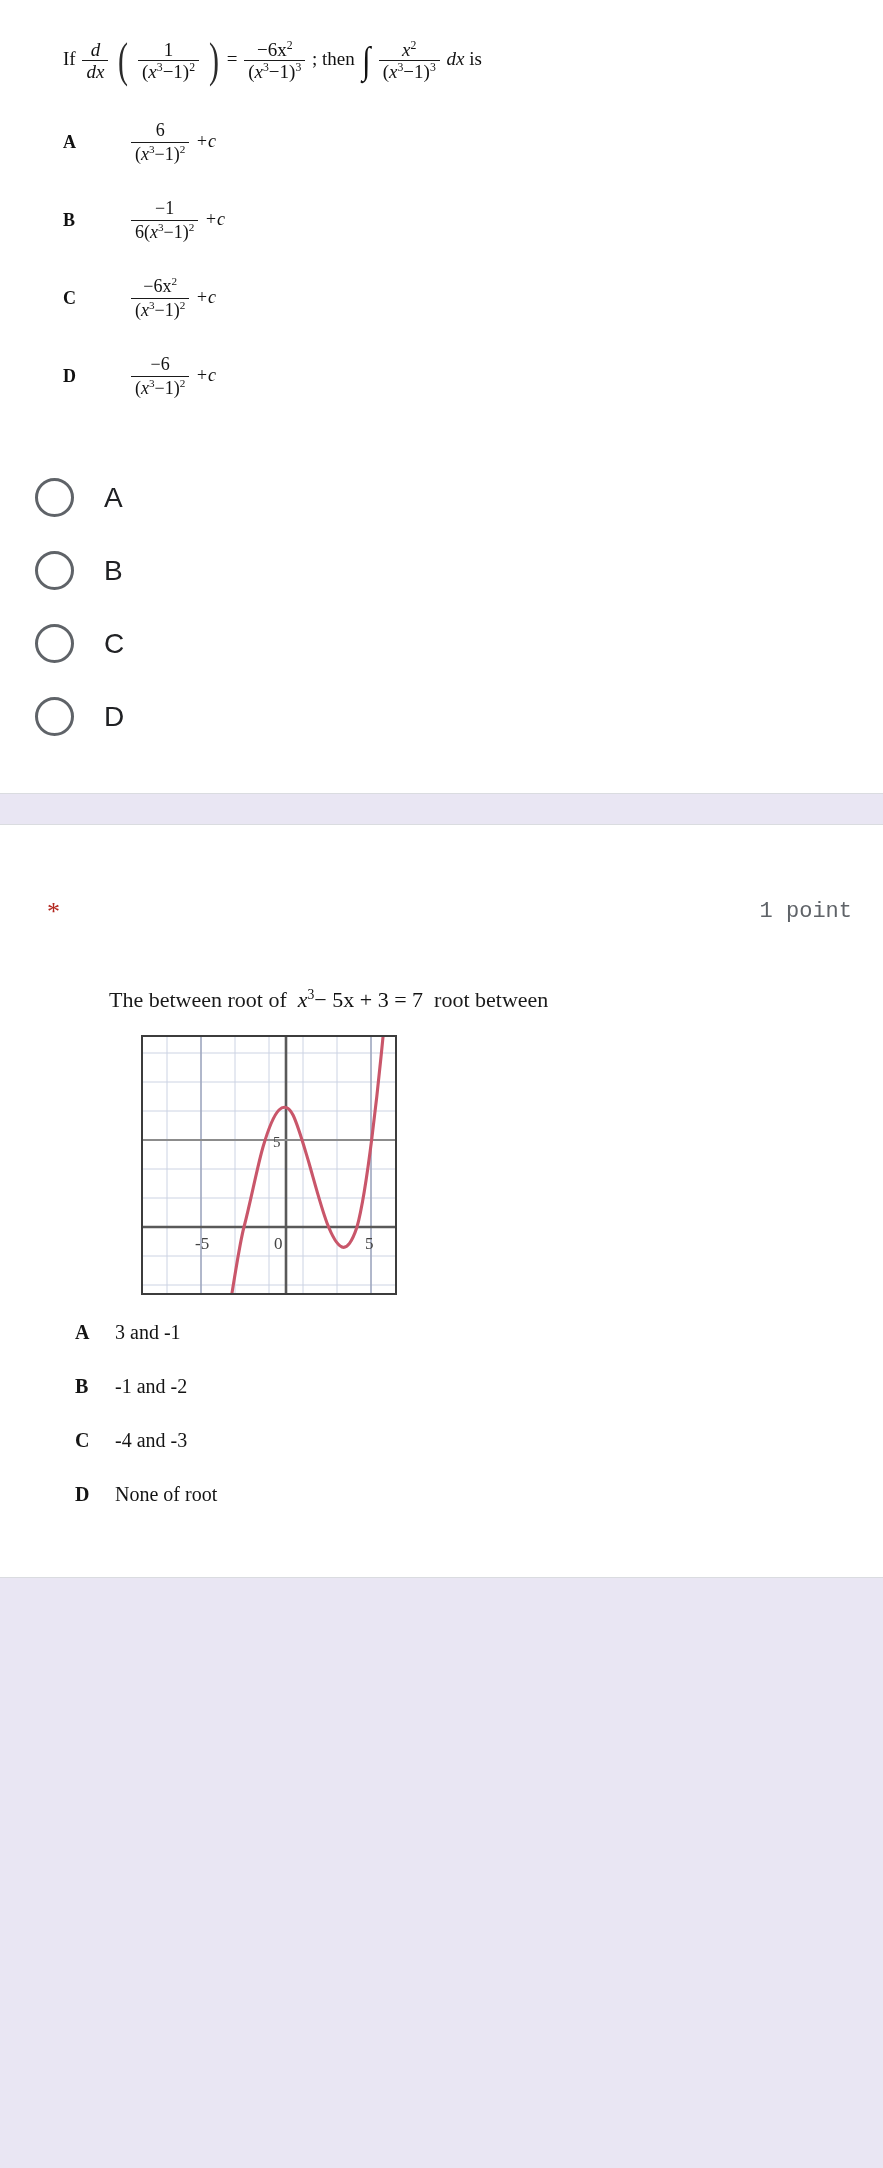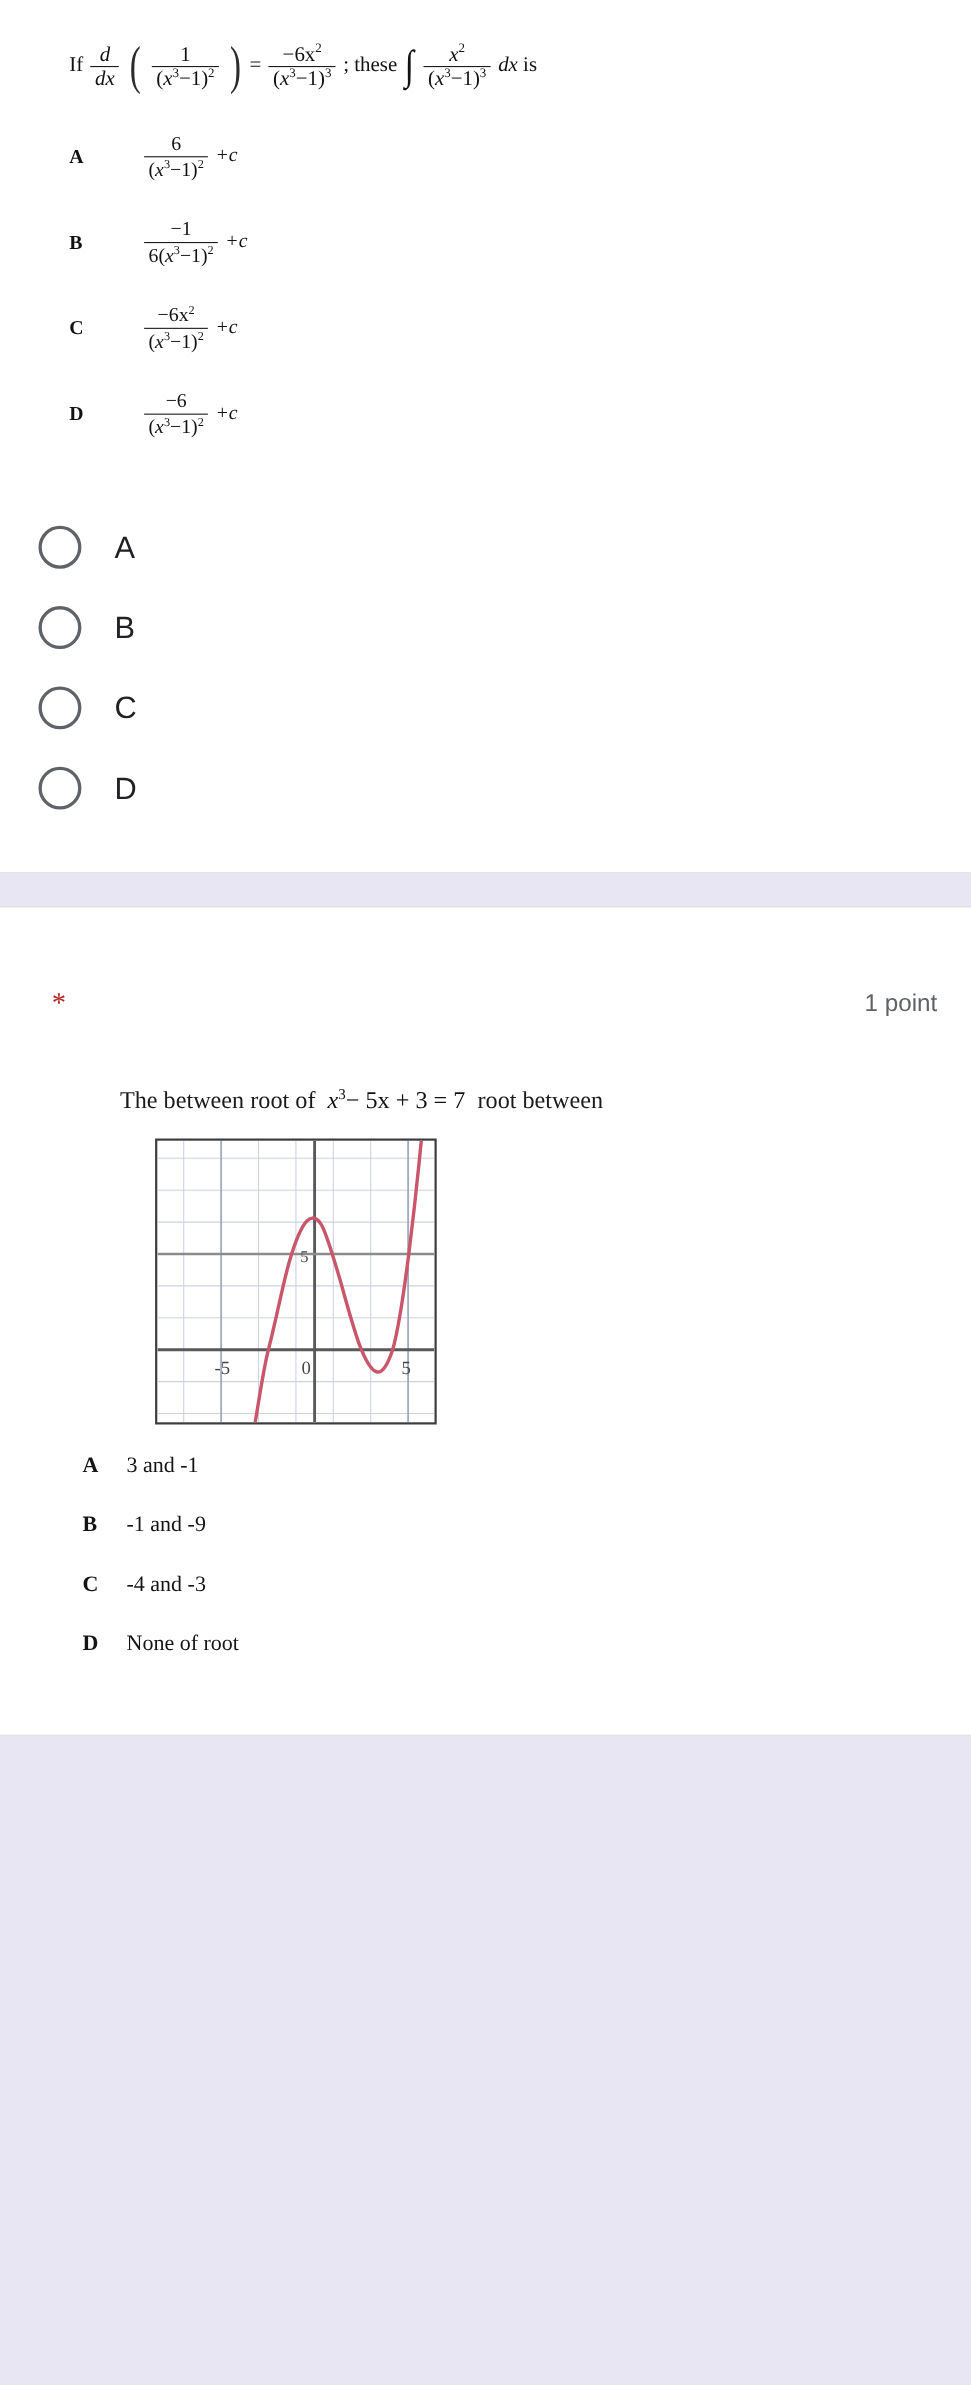--- a/index.html
+++ b/index.html
@@ -107,21 +107,21 @@
   .required-star {
     color:#b3261e;
     font-size:26px;
     font-family:"Liberation Serif", serif;
     line-height:1;
   }
   .points {
     margin-left:auto;
     color:#5f6368;
     font-size:22px;
-    font-family:Liberation Sans, sans-serif;
+    font-family:Liberation Mono, monospace;
     white-space:nowrap;
   }
 
   .q2-stem {
     padding:62px 0 0 118px;
     font-size:22px;
     font-family:"Liberation Serif", serif;
     color:#1a1a1a;
     white-space:nowrap;
   }
@@ -167,21 +167,21 @@
       <span class="frac">
         <span class="num">1</span>
         <span class="den">(<span class="mi">x</span><sup class="exn">3</sup><span>−1</span>)<sup class="exn">2</sup></span>
       </span>
       <span class="paren-big">)</span>
       <span>=</span>
       <span class="frac">
         <span class="num"><span>−6x</span><sup class="exn">2</sup></span>
         <span class="den">(<span class="mi">x</span><sup class="exn">3</sup><span>−1</span>)<sup class="exn">3</sup></span>
       </span>
-      <span>; these</span>
+      <span>; then</span>
       <span class="intsym">∫</span>
       <span class="frac">
         <span class="num"><span class="mi">x</span><sup class="exn">2</sup></span>
         <span class="den">(<span class="mi">x</span><sup class="exn">3</sup><span>−1</span>)<sup class="exn">3</sup></span>
       </span>
       <span class="mi">dx</span>
       <span>is</span>
     </div>
 
     <div style="height:22px"></div>
@@ -321,21 +321,21 @@
       </div>
     </div>
 
     <div class="q2-opts">
       <div class="q2-opt">
         <span class="letter">A</span>
         <span>3 and -1</span>
       </div>
       <div class="q2-opt">
         <span class="letter">B</span>
-        <span>-1 and -9</span>
+        <span>-1 and -2</span>
       </div>
       <div class="q2-opt">
         <span class="letter">C</span>
         <span>-4 and -3</span>
       </div>
       <div class="q2-opt">
         <span class="letter">D</span>
         <span>None of root</span>
       </div>
     </div>

